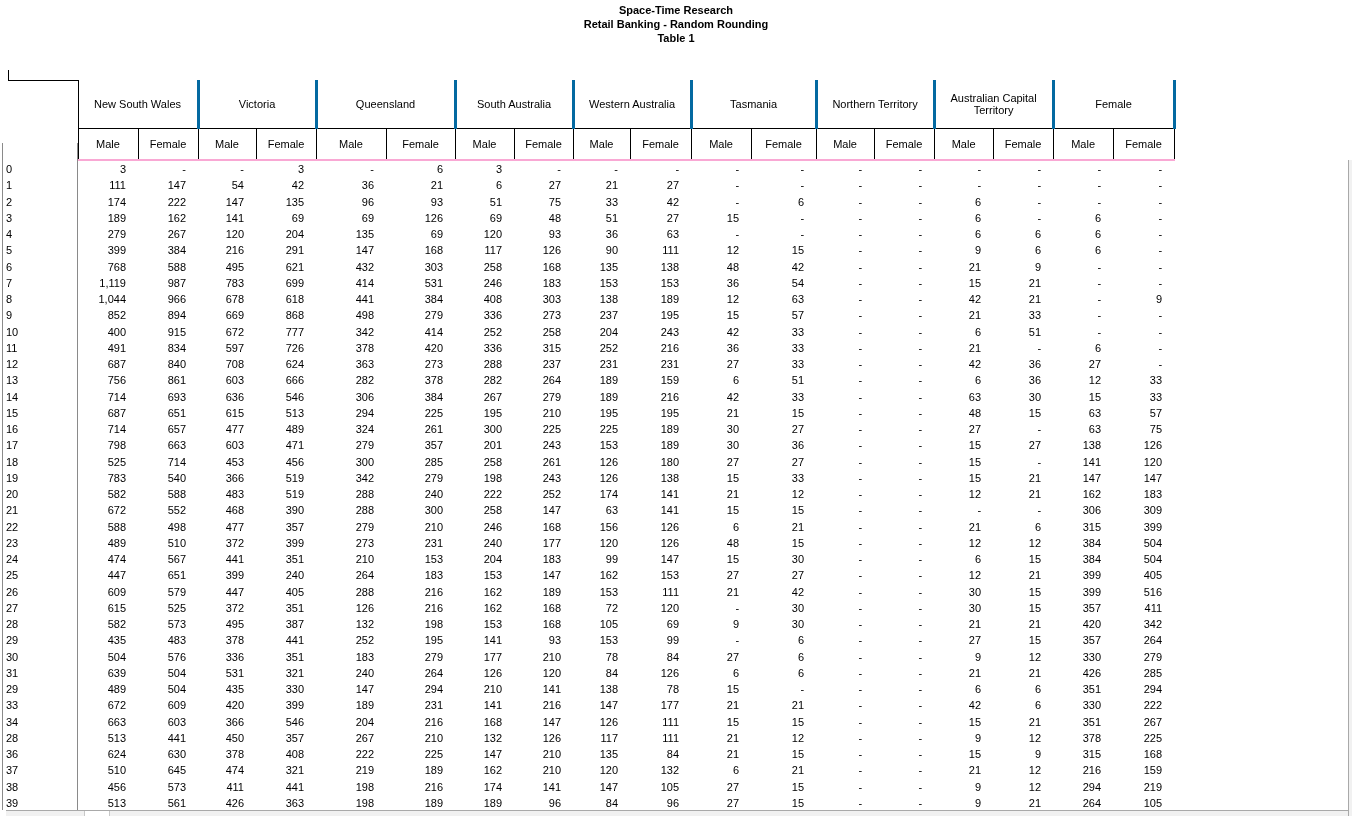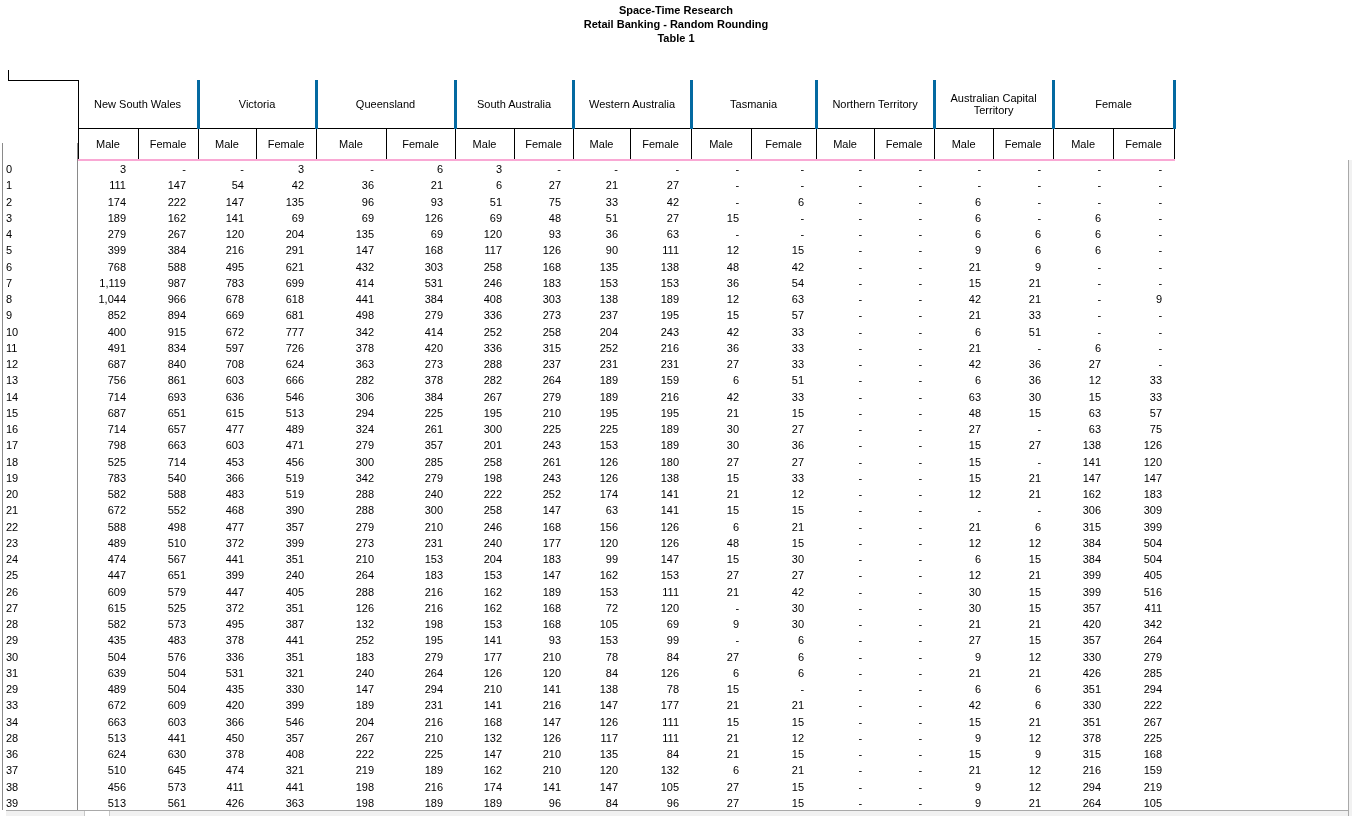--- a/index.html
+++ b/index.html
@@ -355,21 +355,21 @@
           <td>42</td>
           <td>21</td>
           <td>-</td>
           <td>9</td>
         </tr>
         <tr>
           <td class="rowlabel">9</td>
           <td>852</td>
           <td>894</td>
           <td>669</td>
-          <td>681</td>
+          <td>868</td>
           <td>498</td>
           <td>279</td>
           <td>336</td>
           <td>273</td>
           <td>237</td>
           <td>195</td>
           <td>15</td>
           <td>57</td>
           <td>-</td>
           <td>-</td>

